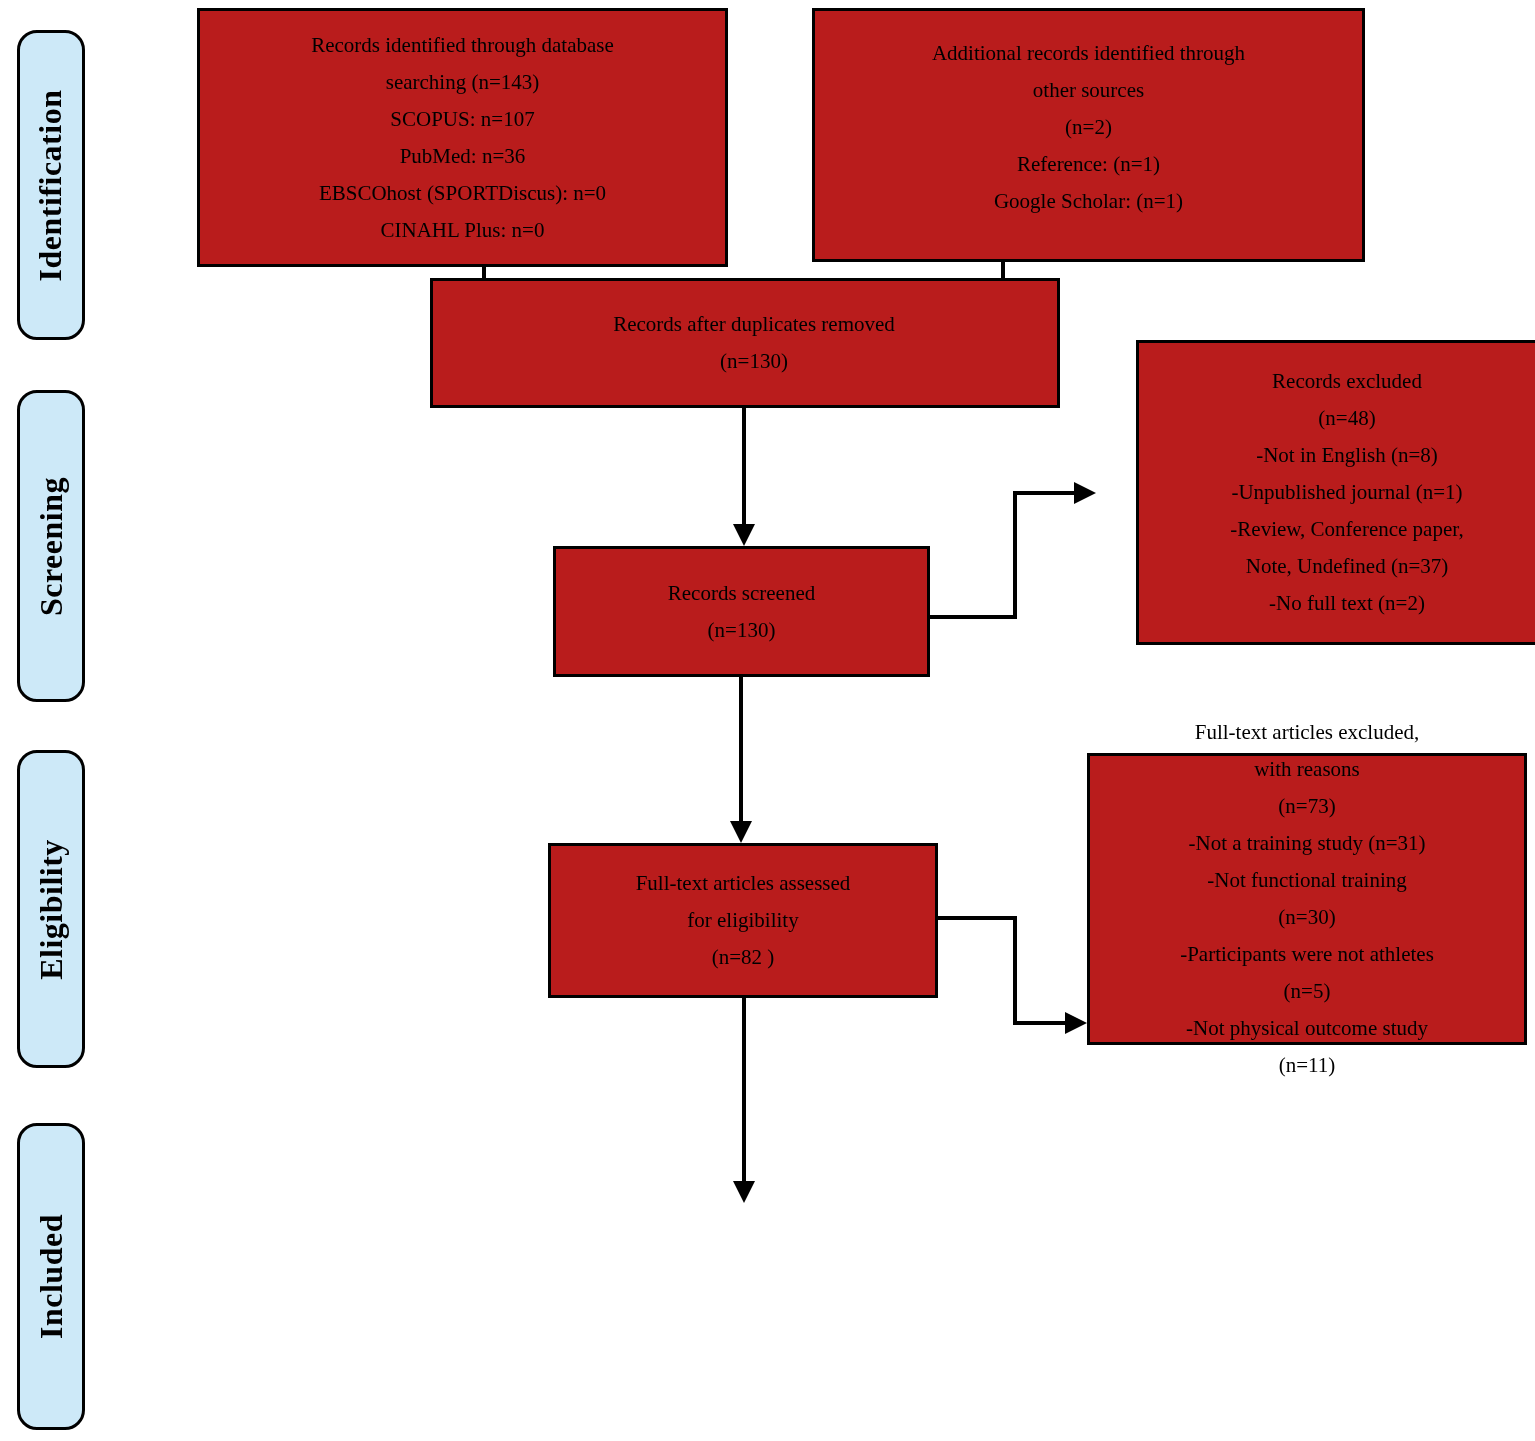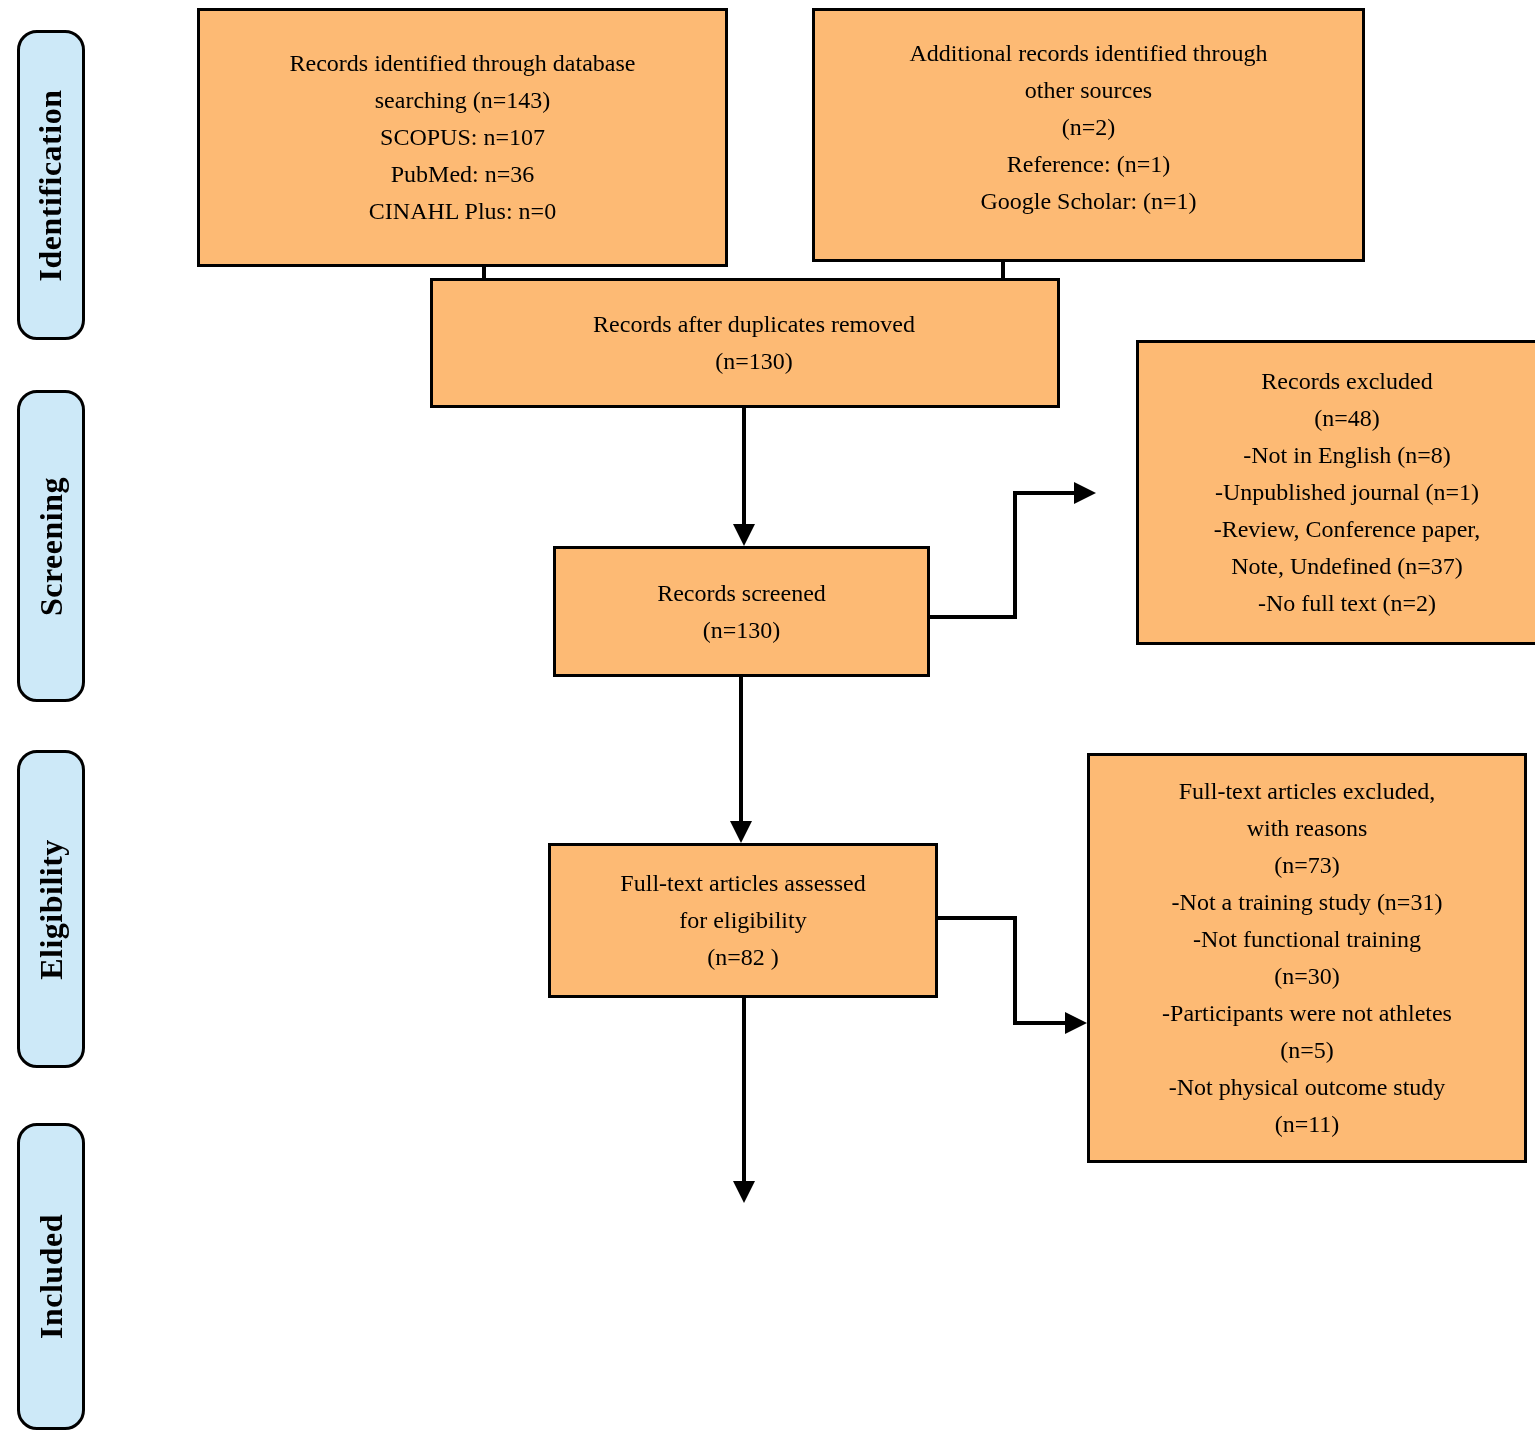--- a/index.html
+++ b/index.html
@@ -13,28 +13,28 @@
     overflow: hidden;
   }
   svg.connectors {
     position: absolute;
     left: 0; top: 0;
     width: 1535px; height: 1441px;
   }
   .flow-box {
     position: absolute;
     box-sizing: border-box;
-    background: #fdba74;
+    background: #b91c1c;
     border: 3px solid #000000;
     display: flex;
     flex-direction: column;
     justify-content: center;
     align-items: center;
     text-align: right;
-    font-size: 24px;
+    font-size: 21px;
     line-height: 37px;
   }
   .flow-box.align-top { justify-content: flex-start; padding-top: 24px; }
   .stage-pill {
     position: absolute;
     box-sizing: border-box;
     background: #cde9f8;
     border: 3px solid #000000;
     border-radius: 20px;
     display: flex;
@@ -47,21 +47,21 @@
     font-weight: bold;
     font-size: 32px;
     letter-spacing: 0.5px;
   }
   .box-identified   { left: 197px;  top: 8px;    width: 531px; height: 259px; }
   .box-additional   { left: 812px;  top: 8px;    width: 553px; height: 254px; }
   .box-duplicates   { left: 430px;  top: 278px;  width: 630px; height: 130px; padding-left: 18px; }
   .box-rec-excluded { left: 1096px; top: 340px;  width: 422px; height: 305px; margin-left: 40px; }
   .box-screened     { left: 553px;  top: 546px;  width: 377px; height: 131px; }
   .box-assessed     { left: 548px;  top: 843px;  width: 390px; height: 155px; }
-  .box-ft-excluded  { left: 1087px; top: 753px;  width: 440px; height: 410px; }
+  .box-ft-excluded  { left: 1087px; top: 753px;  width: 440px; height: 292px; }
   .box-included     { left: 548px;  top: 1203px; width: 389px; height: 155px; }
   .stage-identification { left: 17px; top: 30px;   width: 68px; height: 310px; }
   .stage-screening      { left: 17px; top: 390px;  width: 68px; height: 312px; }
   .stage-eligibility    { left: 17px; top: 750px;  width: 68px; height: 318px; }
   .stage-included       { left: 17px; top: 1123px; width: 68px; height: 307px; }
 </style>
 </head>
 <body>
 
 <div class="canvas">
@@ -97,20 +97,21 @@
   </div>
   <div class="stage-pill stage-included">
     <span>Included</span>
   </div>
 
   <div class="flow-box box-identified">
     <div>Records identified through database</div>
     <div>searching (n=143)</div>
     <div>SCOPUS: n=107</div>
     <div>PubMed: n=36</div>
+    <div>EBSCOhost (SPORTDiscus): n=0</div>
     <div>CINAHL Plus: n=0</div>
   </div>
 
   <div class="flow-box align-top box-additional">
     <div>Additional records identified through</div>
     <div>other sources</div>
     <div>(n=2)</div>
     <div>Reference: (n=1)</div>
     <div>Google Scholar: (n=1)</div>
   </div>

